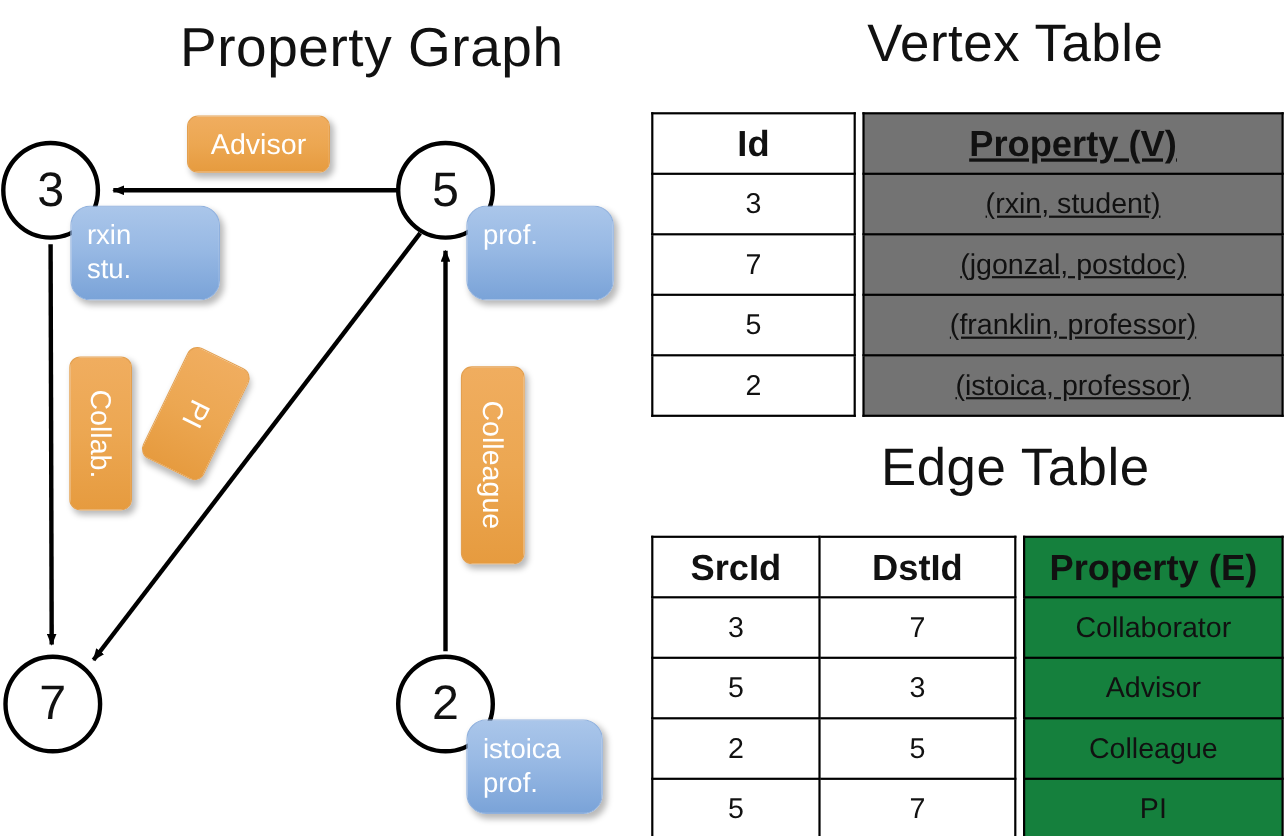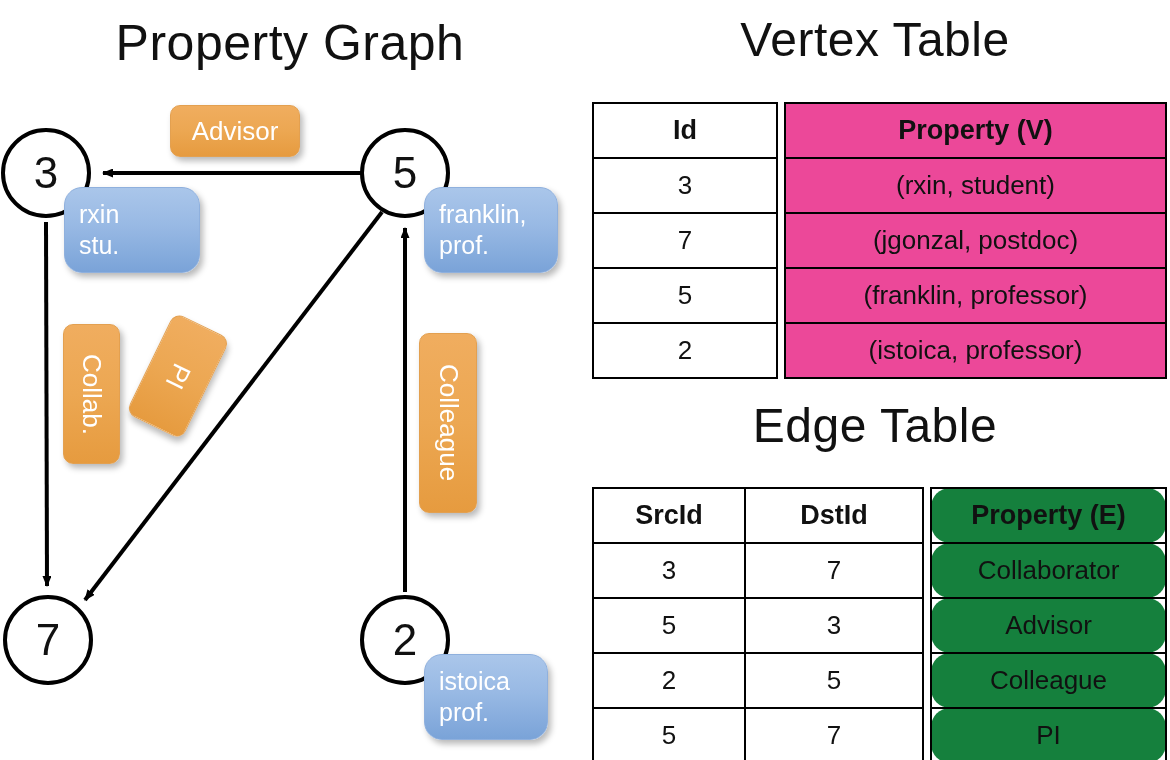--- a/index.html
+++ b/index.html
@@ -17,20 +17,21 @@
   }
 
   
   .title {
     position: absolute;
     font-family: "Liberation Sans", sans-serif;
     font-weight: 300;
     color: #111;
     white-space: nowrap;
     letter-spacing: 0.5px;
+    margin-left: 48px;
   }
   #title-property-graph {
     left: 0; top: 14px; width: 580px;
     text-align: center;
     font-size: 50px;
     line-height: 58px;
   }
   #title-vertex-table {
     left: 580px; top: 12px; width: 590px;
     text-align: center;
@@ -141,31 +142,31 @@
   }
   table.gtbl td, table.gtbl th {
     border: 2px solid #000;
     text-align: center;
     font-weight: normal;
     padding: 0;
     color: #111;
   }
   table.gtbl th {
     font-weight: bold;
-    font-size: 27px;
+    font-size: 33px;
     margin-left: 44px;
   }
   table.gtbl td { font-size: 26px; }
 
   #vertex-table { left: 592px; top: 102px; width: 573px; }
   #vertex-table th, #vertex-table td { height: 53px; }
-  #vertex-table .col-prop { background: #ec4899; }
+  #vertex-table .col-prop { background: #737373; text-decoration: underline; }
 
   #edge-table { left: 592px; top: 487px; width: 573px; }
-  #edge-table th, #edge-table td { height: 53px; border-radius: 19px; }
+  #edge-table th, #edge-table td { height: 53px; }
   #edge-table .col-prop { background: #15803d; }
 
   .spacer-col { border: none !important; background: #fff !important; width: 8px; }
 </style>
 </head>
 <body>
 
 <div class="title" id="title-property-graph">Property Graph</div>
 
 <div class="title" id="title-vertex-table">Vertex Table</div>
@@ -201,21 +202,20 @@
   </div>
   <div class="node" id="node-2">
     <span>2</span>
   </div>
 
   <div class="vbox" id="vbox-rxin">
     <div>rxin</div>
     <div>stu.</div>
   </div>
   <div class="vbox" id="vbox-franklin">
-    <div>franklin,</div>
     <div>prof.</div>
   </div>
   <div class="vbox" id="vbox-istoica">
     <div>istoica</div>
     <div>prof.</div>
   </div>
 
   <div class="ebox" id="ebox-advisor">
     <span class="htext">Advisor</span>
   </div>

